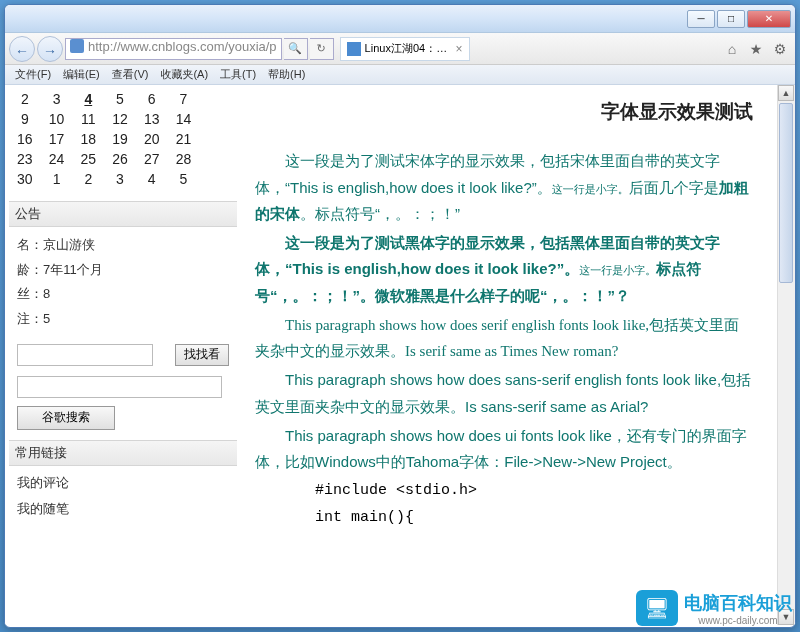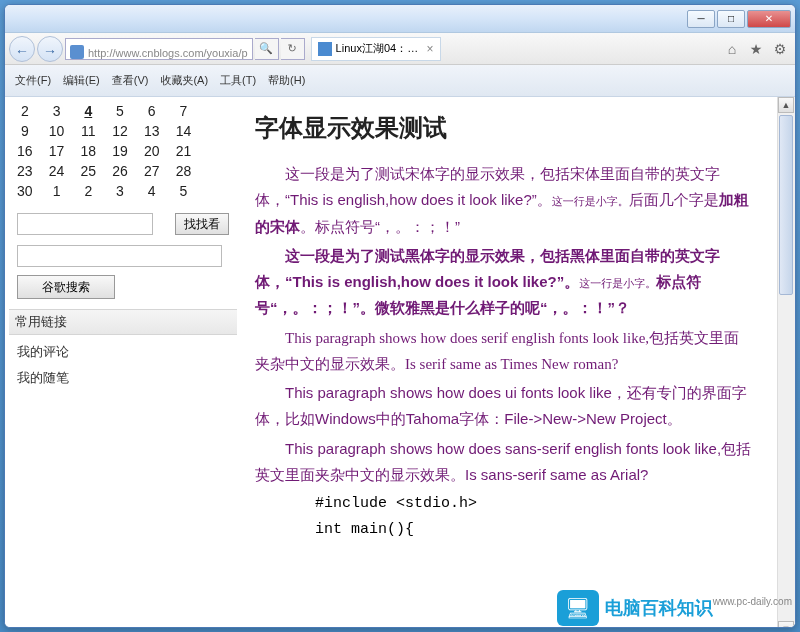--- a/index.html
+++ b/index.html
@@ -66,23 +66,23 @@
       font-size: 14px;
       color: #3a6aa5;
       cursor: pointer;
     }
     .url-bar {
       flex: 0 0 180px;
       height: 22px;
       border: 1px solid #aac;
       background: #fff;
       display: flex;
-      align-items: flex-end;
+      align-items: flex-start;
       padding: 0 4px;
-      font-size: 11px;
+      font-size: 13px;
       color: #888;
     }
     .url-icon {
       width: 14px; height: 14px;
       background: #5a8fd0;
       border-radius: 2px;
       margin-right: 4px;
       flex-shrink: 0;
     }
     .search-ctrl {
@@ -120,21 +120,21 @@
       width: 18px; height: 18px;
       display: flex;
       align-items: center;
       justify-content: center;
       color: #666;
       font-size: 14px;
       cursor: pointer;
       margin: 0 2px;
     }
     .menubar {
-      height: 32px;
+      height: 20px;
       background: linear-gradient(to bottom, #f0f4fa, #e0e8f2);
       border-bottom: 1px solid #c8d5e5;
       display: flex;
       align-items: center;
       padding: 0 4px;
       font-size: 11px;
       color: #333;
     }
     .menu-item { padding: 0 6px; cursor: pointer; }
     .content-area {
@@ -202,26 +202,27 @@
     }
     .link-list { padding: 4px 8px; line-height: 2; font-size: 13px; color: #333; }
     .main {
       flex: 1;
       padding: 10px 24px 10px 18px;
       overflow: hidden;
       font-size: 15px;
       line-height: 1.75;
     }
     .main h2 {
-      font-size: 24px;
+      font-size: 19px;
       font-weight: bold;
-      margin-bottom: 12px;
+      margin-bottom: 20px;
       color: #222;
-    }
-    .main p { margin-bottom: 3px; text-indent: 2em; color: #701a75; }
+      text-align: right;
+    }
+    .main p { margin-bottom: 3px; text-indent: 2em; color: #0f766e; }
     .small-note { font-size: 11px; }
     .bold { font-weight: bold; }
     .serif { font-family: Georgia, "Times New Roman", serif; }
     .sans { font-family: Arial, Helvetica, sans-serif; }
     .code-line { text-indent: 4em; font-family: "Courier New", monospace; font-size: 15px; }
     .vscroll {
       width: 18px;
       background: #f0f0f0;
       border-left: 1px solid #ddd;
       position: relative;
@@ -258,21 +259,21 @@
     .wm-icon {
       width: 42px; height: 36px;
       background: #1a9fd8;
       border-radius: 6px;
       display: flex;
       align-items: center;
       justify-content: center;
       color: #fff;
       font-size: 20px;
     }
-    .wm-text { display: flex; flex-direction: row; text-align: center; }
+    .wm-text { display: flex; flex-direction: column; text-align: center; }
     .wm-line1 { color: #1a9fd8; font-size: 18px; font-weight: bold; }
     .wm-line2 { color: #888; font-size: 10px; }
   </style>
 </head>
 <body>
 
 <div class="window">
   <div class="titlebar">
     <div class="win-controls">
       <div class="win-btn">─</div>
@@ -347,20 +348,27 @@
           <span></span>
           <span>30</span>
           <span>1</span>
           <span>2</span>
           <span>3</span>
           <span>4</span>
           <span>5</span>
           <span></span>
         </div>
 
+      <div class="side-section-hdr">公告</div>
+      <div class="side-lines" id="announce">
+          <div>名：京山游侠</div>
+          <div>龄：7年11个月</div>
+          <div>丝：8</div>
+          <div>注：5</div>
+        </div>
 
       <div class="search-row">
         <div class="search-box"></div>
         <button class="search-btn">找找看</button>
       </div>
       <div class="search-box2"></div>
       <div><button class="google-btn">谷歌搜索</button></div>
 
       <div class="side-section-hdr">常用链接</div>
       <div class="link-list" id="links">
@@ -371,22 +379,22 @@
 
     <div class="main">
       <h2>字体显示效果测试</h2>
       <p>
         <span>这一段是为了测试宋体字的显示效果，包括宋体里面自带的英文字体，“This is english,how does it look like?”。</span><span class="small-note">这一行是小字。</span><span>后面几个字是</span><span class="bold">加粗的宋体</span><span>。标点符号“，。：；！”</span>
       </p>
       <p class="bold">
         <span>这一段是为了测试黑体字的显示效果，包括黑体里面自带的英文字体，“This is english,how does it look like?”。</span><span class="small-note" style="font-weight:normal">这一行是小字。</span><span>标点符号“，。：；！”。微软雅黑是什么样子的呢“，。：！”？</span>
       </p>
       <p class="serif">This paragraph shows how does serif english fonts look like,包括英文里面夹杂中文的显示效果。Is serif same as Times New roman?</p>
+      <p class="sans">This paragraph shows how does sans-serif english fonts look like,包括英文里面夹杂中文的显示效果。Is sans-serif same as Arial?</p>
       <p class="sans">This paragraph shows how does ui fonts look like，还有专门的界面字体，比如Windows中的Tahoma字体：File-&gt;New-&gt;New Project。</p>
-      <p class="sans">This paragraph shows how does sans-serif english fonts look like,包括英文里面夹杂中文的显示效果。Is sans-serif same as Arial?</p>
       <div class="code-line">#include &lt;stdio.h&gt;</div>
       <div class="code-line">int main(){</div>
     </div>
 
     <div class="vscroll">
       <div class="vscroll-btn" style="top:0">▲</div>
       <div class="vscroll-thumb" style="top:18px;height:180px"></div>
       <div class="vscroll-btn" style="bottom:0">▼</div>
     </div>
   </div>

